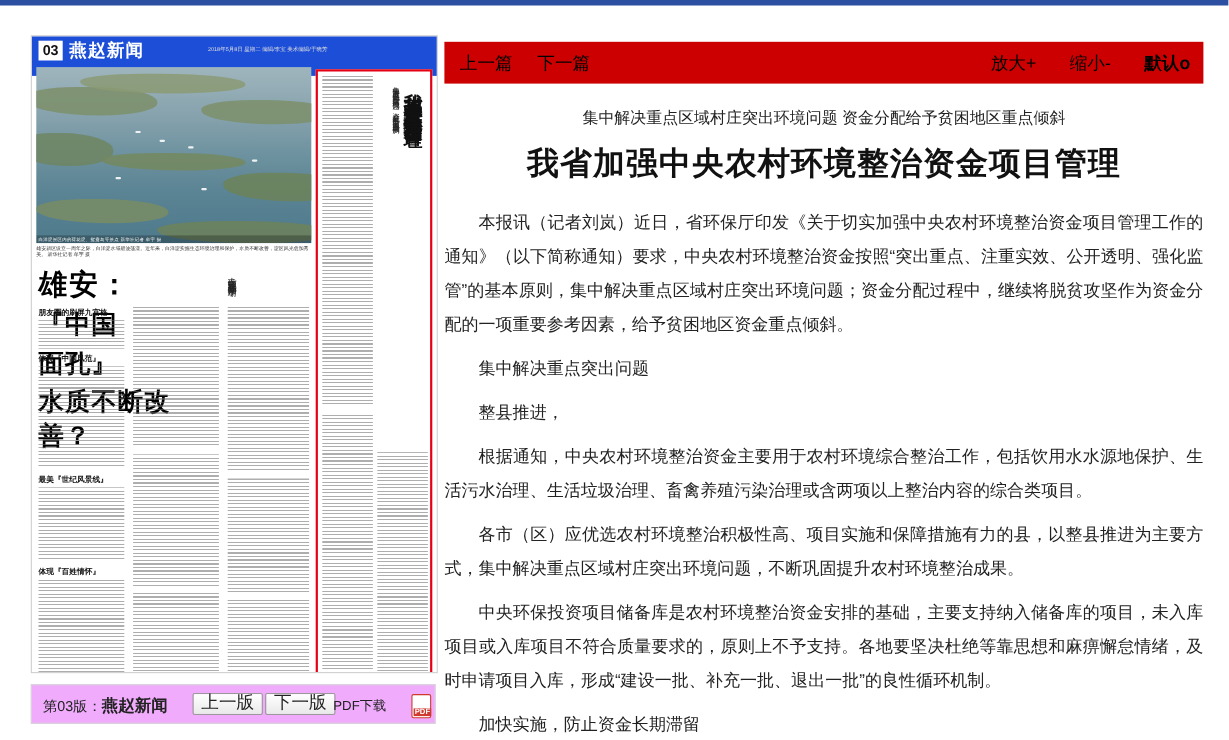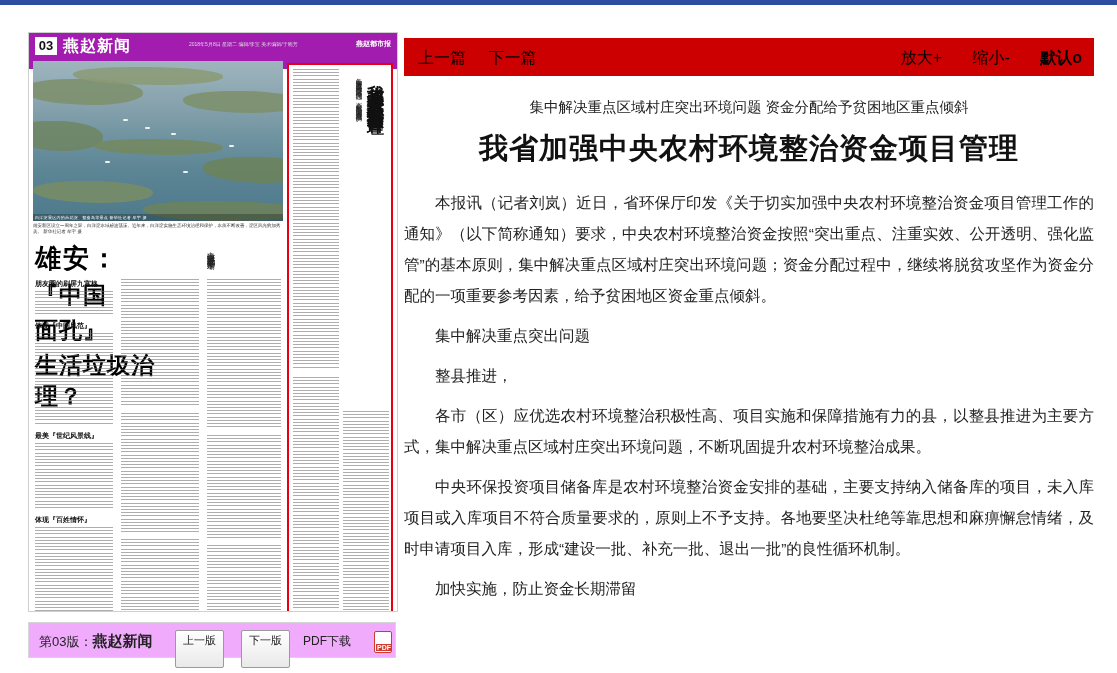--- a/index.html
+++ b/index.html
@@ -33,22 +33,23 @@
     width: 368px;
     height: 578px;
     border: 1px solid #cfcfcf;
     background: #ffffff;
     overflow: hidden;
   }
   .paper-masthead {
     position: absolute;
     left: 0; top: 0;
     width: 368px; height: 36px;
-    background: #a21caf;
+    background: #1d4ed8;
     color: #ffffff;
+    padding-left: 43px;
   }
   .paper-masthead .pagenum {
     position: absolute;
     left: 6px; top: 4px;
     width: 22px; height: 18px;
     background: #ffffff;
     color: #111111;
     font-size: 13px;
     font-weight: bold;
     text-align: center;
@@ -196,24 +197,24 @@
   .paper-bar .pb-label {
     position: absolute;
     left: 10px; top: 9px;
     font-size: 13px;
     color: #222222;
   }
   .paper-bar .pb-label b { font-size: 15px; }
   .btn-prev, .btn-next {
     position: absolute;
     top: 7px;
-    height: 38px;
+    height: 20px;
     line-height: 18px;
     padding: 0 7px;
-    font-size: 11px;
+    font-size: 16px;
     color: #222222;
     background: linear-gradient(#ffffff, #e9e9e9);
     border: 1px solid #9a9a9a;
     border-radius: 2px;
     box-sizing: border-box;
     cursor: pointer;
   }
   .btn-prev { left: 146px; }
   .btn-next { left: 212px; }
   .pdf-link {
@@ -326,21 +327,21 @@
         <div class="boat" style="left:196px;top:84px;"></div>
         <div class="caption">白洋淀景区内的荷花淀、鸳鸯岛等景点 新华社记者 牟宇 摄</div>
       </div>
 
       <div class="photo-cutline">雄安新区设立一周年之际，白洋淀水域碧波荡漾。近年来，白洋淀实施生态环境治理和保护，水质不断改善，淀区风光愈加秀美。 新华社记者 牟宇 摄</div>
 
       <div class="big-head">
         <div class="l1">雄安：</div>
         <div class="l2">『中国</div>
         <div class="l3">面孔』</div>
-        <div class="l4">生活垃圾治理？</div>
+        <div class="l4">水质不断改善？</div>
       </div>
       <div class="kicker">专访中规院总规划师朱子瑜</div>
 
       <div class="subhead" style="left:6px; top:246px;">朋友圈的刷屏九宫格</div>
       <div class="tcol" style="left:6px;  top:258px; width:78px; height:26px;"></div>
       <div class="subhead" style="left:6px; top:288px;">体现『中国风范』</div>
       <div class="tcol" style="left:6px;  top:300px; width:78px; height:92px;"></div>
       <div class="subhead" style="left:6px; top:398px;">最美『世纪风景线』</div>
       <div class="tcol" style="left:6px;  top:410px; width:78px; height:66px;"></div>
       <div class="subhead" style="left:6px; top:482px;">体现『百姓情怀』</div>
@@ -390,20 +391,21 @@
       </div>
     </div>
 
     <div class="subtitle">集中解决重点区域村庄突出环境问题 资金分配给予贫困地区重点倾斜</div>
     <div class="title">我省加强中央农村环境整治资金项目管理</div>
 
     <div class="body">
       <p>本报讯（记者刘岚）近日，省环保厅印发《关于切实加强中央农村环境整治资金项目管理工作的通知》（以下简称通知）要求，中央农村环境整治资金按照“突出重点、注重实效、公开透明、强化监管”的基本原则，集中解决重点区域村庄突出环境问题；资金分配过程中，继续将脱贫攻坚作为资金分配的一项重要参考因素，给予贫困地区资金重点倾斜。</p>
       <p>集中解决重点突出问题</p>
       <p>整县推进，</p>
+      <p>根据通知，中央农村环境整治资金主要用于农村环境综合整治工作，包括饮用水水源地保护、生活污水治理、生活垃圾治理、畜禽养殖污染治理或含两项以上整治内容的综合类项目。</p>
       <p>各市（区）应优选农村环境整治积极性高、项目实施和保障措施有力的县，以整县推进为主要方式，集中解决重点区域村庄突出环境问题，不断巩固提升农村环境整治成果。</p>
       <p>中央环保投资项目储备库是农村环境整治资金安排的基础，主要支持纳入储备库的项目，未入库项目或入库项目不符合质量要求的，原则上不予支持。各地要坚决杜绝等靠思想和麻痹懈怠情绪，及时申请项目入库，形成“建设一批、补充一批、退出一批”的良性循环机制。</p>
       <p>加快实施，防止资金长期滞留</p>
 
     </div>
   </div>
 
 </div>
 
 </body></html>

